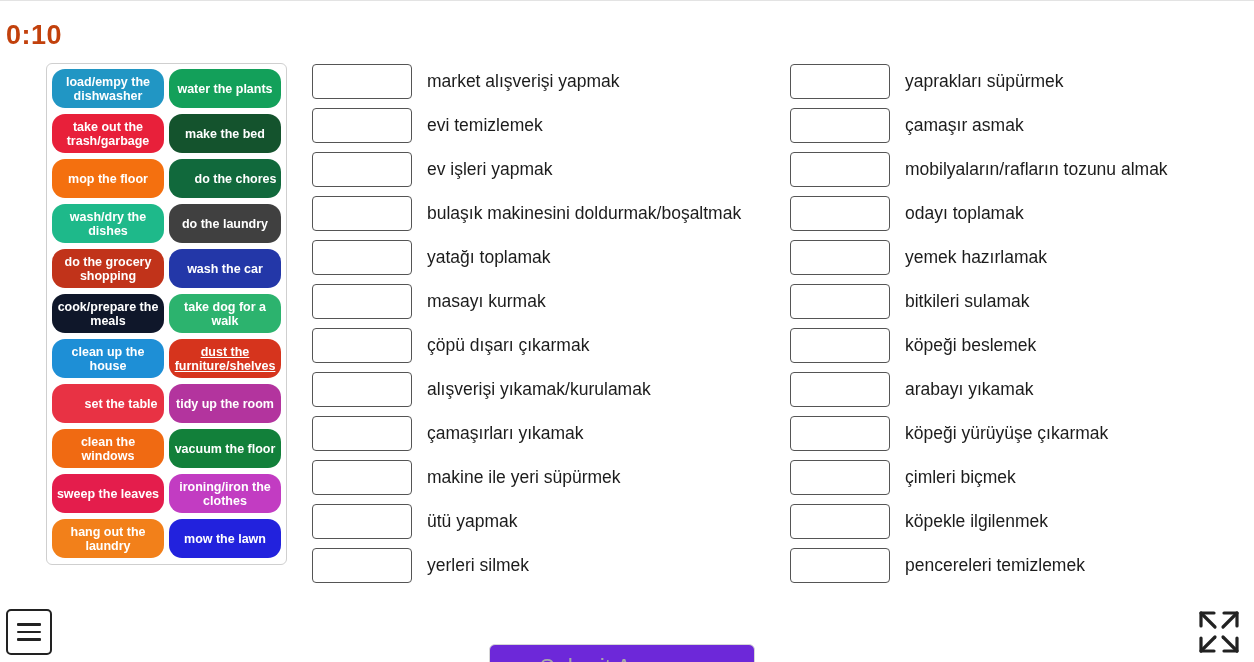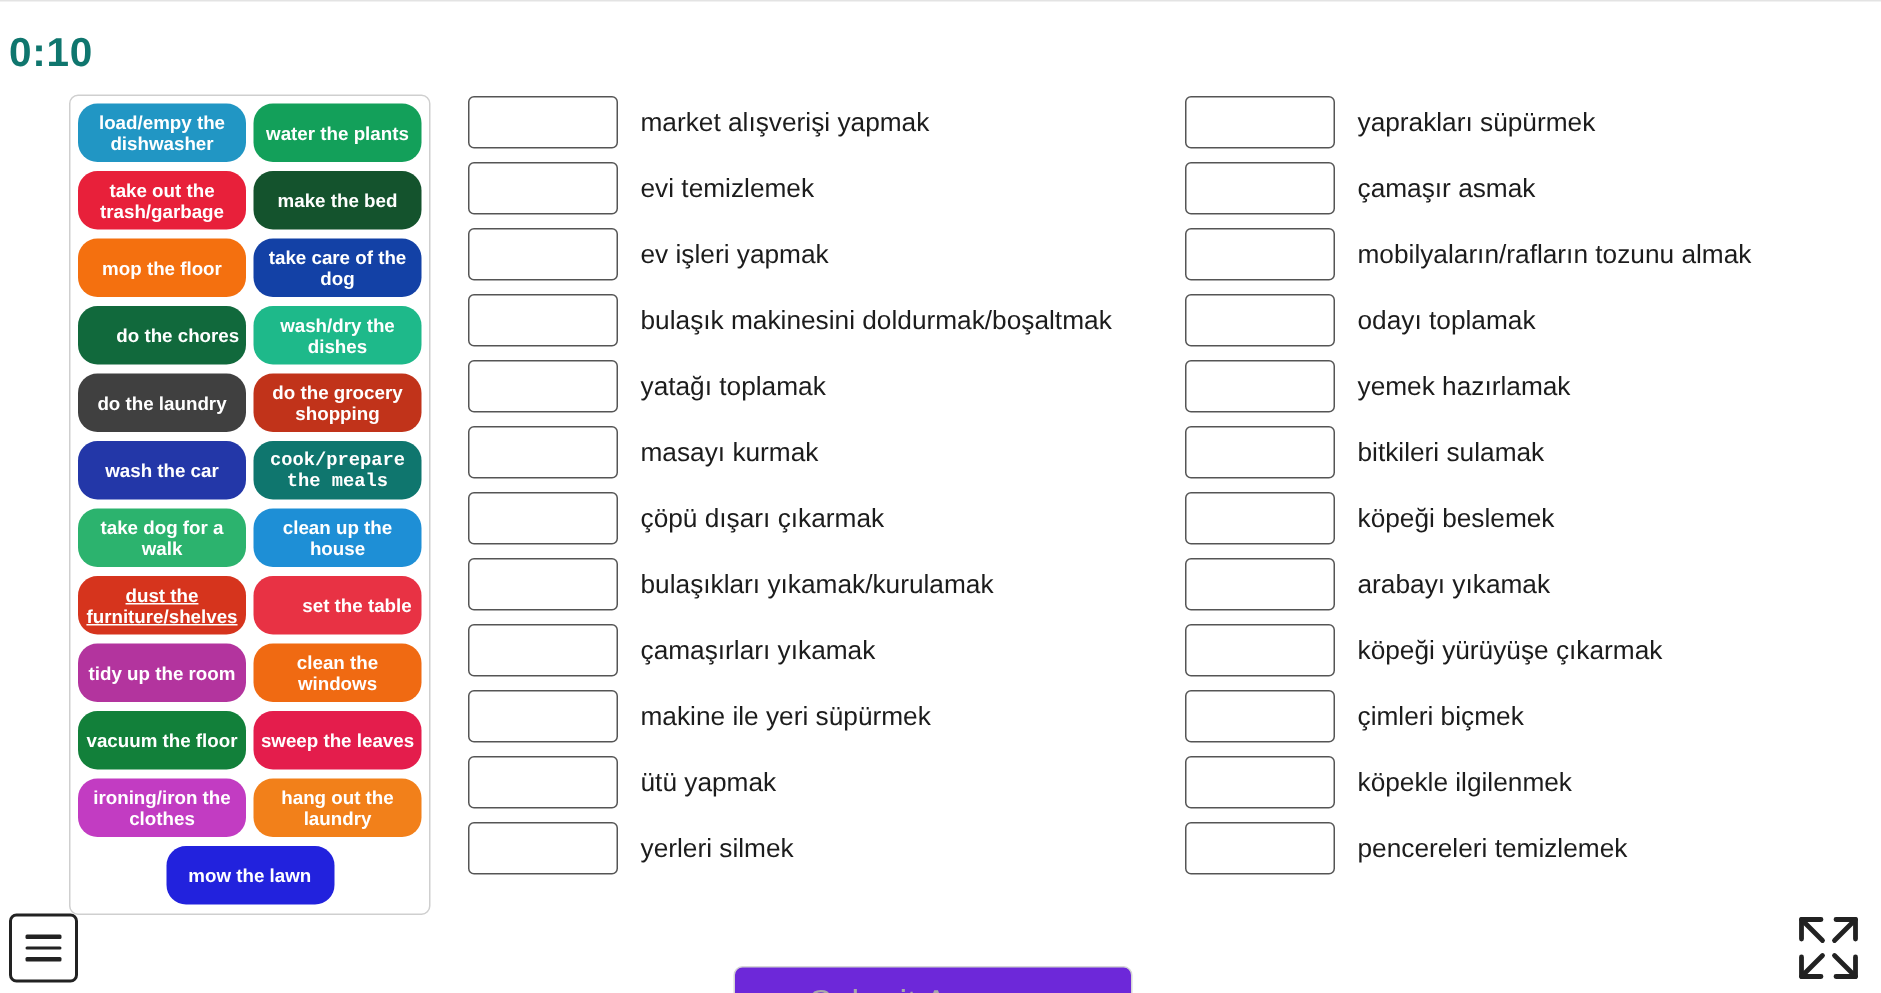--- a/index.html
+++ b/index.html
@@ -21,21 +21,21 @@
     width: 100%;
     height: 1px;
     background: #e3e3e3;
   }
   #timer {
     position: absolute;
     top: 20px;
     left: 6px;
     font-size: 27px;
     font-weight: bold;
-    color: #0f766e;
+    color: #c2410c;
     letter-spacing: 0.5px;
   }
 
   
   #word-bank {
     position: absolute;
     left: 46px;
     top: 63px;
     width: 241px;
     border: 1px solid #cfcfcf;
@@ -160,27 +160,26 @@
 <div id="top-rule"></div>
 
 <div id="timer">0:10</div>
 
 <div id="word-bank">
     <div class="tile" style="background: rgb(33, 150, 196);">load/empy the dishwasher</div>
     <div class="tile" style="background: rgb(19, 160, 90);">water the plants</div>
     <div class="tile" style="background: rgb(232, 32, 58);">take out the trash/garbage</div>
     <div class="tile" style="background: #14532d;">make the bed</div>
     <div class="tile" style="background: rgb(244, 112, 15);">mop the floor</div>
-    <div class="tile" style="background: rgb(19, 65, 166);">take care of the dog</div>
     <div class="tile" style="background: rgb(17, 105, 60); padding-left: 24px;">do the chores</div>
     <div class="tile" style="background: rgb(30, 185, 138);">wash/dry the dishes</div>
     <div class="tile" style="background: #404040;">do the laundry</div>
     <div class="tile" style="background: rgb(193, 51, 26);">do the grocery shopping</div>
     <div class="tile" style="background: rgb(35, 55, 168);">wash the car</div>
-    <div class="tile" style="background: #0f766e; font-family: Liberation Mono, monospace;">cook/prepare the meals</div>
+    <div class="tile" style="background: #0f172a;">cook/prepare the meals</div>
     <div class="tile" style="background: rgb(44, 179, 110);">take dog for a walk</div>
     <div class="tile" style="background: rgb(30, 143, 214);">clean up the house</div>
     <div class="tile" style="background: rgb(214, 52, 29); text-decoration: underline;">dust the furniture/shelves</div>
     <div class="tile" style="background: rgb(232, 50, 68); padding-left: 29px;">set the table</div>
     <div class="tile" style="background: rgb(179, 52, 158);">tidy up the room</div>
     <div class="tile" style="background: rgb(240, 106, 18);">clean the windows</div>
     <div class="tile" style="background: rgb(18, 128, 58);">vacuum the floor</div>
     <div class="tile" style="background: rgb(228, 29, 76);">sweep the leaves</div>
     <div class="tile" style="background: rgb(194, 60, 194);">ironing/iron the clothes</div>
     <div class="tile" style="background: rgb(242, 128, 26);">hang out the laundry</div>
@@ -211,21 +210,21 @@
     <div class="row">
       <div class="drop"></div>
       <div class="row-label">masayı kurmak</div>
     </div>
     <div class="row">
       <div class="drop"></div>
       <div class="row-label">çöpü dışarı çıkarmak</div>
     </div>
     <div class="row">
       <div class="drop"></div>
-      <div class="row-label">bulaşıkları yıkamak/kurulamak</div>
+      <div class="row-label">alışverişi yıkamak/kurulamak</div>
     </div>
     <div class="row">
       <div class="drop"></div>
       <div class="row-label">çamaşırları yıkamak</div>
     </div>
     <div class="row">
       <div class="drop"></div>
       <div class="row-label">makine ile yeri süpürmek</div>
     </div>
     <div class="row">

